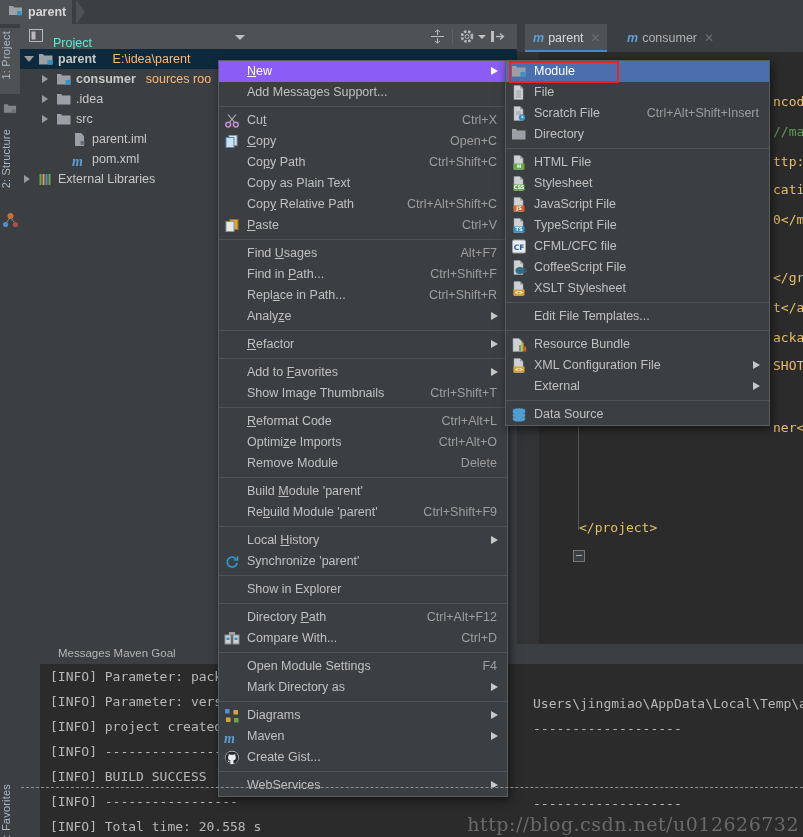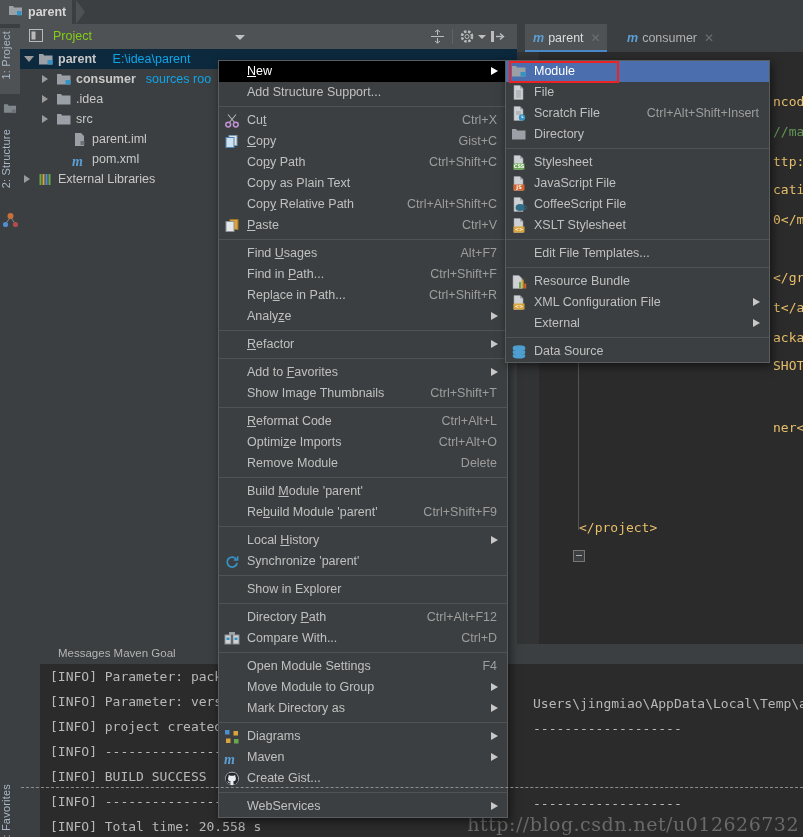--- a/index.html
+++ b/index.html
@@ -29,37 +29,37 @@
         padding-top:3px;box-sizing:border-box;}
   #vtab-structure{position:absolute;left:0;top:105px;height:76px;}
   #vtab-favorites{position:absolute;left:0;top:760px;height:72px;}
 
   .striptile{position:absolute;left:3px;width:14px;height:14px;}
 
   
   #projpanel{left:20px;top:24px;width:497px;height:620px;background:#3c3f41;}
   #projhdr{position:absolute;left:0;top:0;width:497px;height:25px;
            background:#4e5254;border-bottom:1px solid #323232;}
-  #projhdr .ttl{position:absolute;left:33px;top:5px;font-size:12.5px;color:#84cc16;}
+  #projhdr .ttl{position:absolute;left:33px;top:12px;font-size:12.5px;color:#5eead4;}
   #projhdr .dd{position:absolute;left:215px;top:11px;
       width:0;height:0;border-left:5px solid transparent;border-right:5px solid transparent;
       border-top:5px solid #c0c0c0;}
   #projhdr .tb{position:absolute;top:4px;}
 
   #tree{position:absolute;left:0;top:25px;width:497px;height:595px;background:#3c3f41;}
   .trow{position:relative;height:20px;line-height:20px;white-space:nowrap;font-size:12.5px;}
   .trow.sel{background:#0d293e;}
   .tri{position:absolute;width:0;height:0;
     border-top:4px solid transparent;border-bottom:4px solid transparent;
     border-left:6px solid #9b9b9b;top:6px;}
   .tri.open{border-left:5px solid transparent;border-right:5px solid transparent;
     border-top:6px solid #9b9b9b;border-bottom:0;top:7px;}
   .tlbl{position:absolute;color:#c8c8c8;}
   .tlbl.b{font-weight:bold;}
-  .tsub{position:absolute;color:#0ea5e9;}
+  .tsub{position:absolute;color:#fdba74;}
 
   
   #editorwrap{left:517px;top:24px;width:286px;height:620px;background:#2b2b2b;}
   #tabbar{position:absolute;left:0;top:0;width:286px;height:28px;background:#3c3f41;}
   .etab{position:absolute;top:0;height:28px;line-height:28px;font-size:12.5px;
         color:#b0b0b0;padding:0 6px 0 8px;white-space:nowrap;}
   .etab.active{background:#4e5254;color:#dcdcdc;border-bottom:2px solid #4a88c7;
                box-sizing:border-box;}
   .etab .m{color:#5c9fd6;font-style:italic;font-weight:bold;margin-right:4px;}
   .etab .x{color:#6e6e6e;margin-left:7px;font-size:12px;}
@@ -285,45 +285,45 @@
       <div class="cline">[INFO] -----------------</div>
       <div class="cline">[INFO] Total time: 20.558 s</div>
       <div style="position: absolute; left: 492px; top: 32px; white-space: pre; color: rgb(184, 184, 184);">Users\jingmiao\AppData\Local\Temp\arc</div>
       <div style="position: absolute; left: 492px; top: 57px; white-space: pre; color: rgb(184, 184, 184);">-------------------</div>
       <div style="position: absolute; left: 492px; top: 132px; white-space: pre; color: rgb(184, 184, 184);">-------------------</div>
     </div>
   <div id="watermark">http://blog.csdn.net/u012626732</div>
 </div>
 
 <div class="abs" id="ctx">
-    <div class="mi hl" style="background: #000000;">
+    <div class="mi hl" style="background: #8b5cf6;">
       <span class="lbl"><span class="u">N</span>ew</span>
       <span class="arw"></span>
     </div>
     <div class="mi">
-      <span class="lbl">Add Structure Support...</span>
+      <span class="lbl">Add Messages Support...</span>
     </div>
     <div class="msep"></div>
     <div class="mi">
       <span class="ic"><svg width="16" height="15" viewBox="0 0 16 15">
           <line x1="4" y1="1.5" x2="11" y2="10" stroke="#b4b4b4" stroke-width="1.1"></line>
           <line x1="12" y1="1.5" x2="5" y2="10" stroke="#b4b4b4" stroke-width="1.1"></line>
           <circle cx="4.2" cy="11.6" r="2.4" fill="none" stroke="#c191d6" stroke-width="1.5"></circle>
           <circle cx="11.8" cy="11.6" r="2.4" fill="none" stroke="#c191d6" stroke-width="1.5"></circle>
         </svg></span>
       <span class="lbl">Cu<span class="u">t</span></span>
       <span class="acc">Ctrl+X</span>
     </div>
     <div class="mi">
       <span class="ic"><svg width="16" height="15" viewBox="0 0 16 15">
           <rect x="5" y="1.5" width="8" height="10" fill="#dfe4e8" stroke="#7f99ad"></rect>
           <rect x="2" y="3.5" width="8" height="10" fill="#cfe0ee" stroke="#4d86b5"></rect>
         </svg></span>
       <span class="lbl"><span class="u">C</span>opy</span>
-      <span class="acc">Gist+C</span>
+      <span class="acc">Open+C</span>
     </div>
     <div class="mi">
       <span class="lbl">Co<span class="u">p</span>y Path</span>
       <span class="acc">Ctrl+Shift+C</span>
     </div>
     <div class="mi">
       <span class="lbl">Copy as Plain Text</span>
     </div>
     <div class="mi">
       <span class="lbl">Cop<span class="u">y</span> Relative Path</span>
@@ -418,24 +418,20 @@
           <rect x="10.5" y="6.5" width="3" height="2.5" fill="#3592c4"></rect>
           <rect x="5" y="1" width="6" height="3" fill="#9aa0a6"></rect>
         </svg></span>
       <span class="lbl">Compare With...</span>
       <span class="acc">Ctrl+D</span>
     </div>
     <div class="msep"></div>
     <div class="mi">
       <span class="lbl">Open Module Settings</span>
       <span class="acc">F4</span>
-    </div>
-    <div class="mi">
-      <span class="lbl">Move Module to Group</span>
-      <span class="arw"></span>
     </div>
     <div class="mi">
       <span class="lbl">Mark Directory as</span>
       <span class="arw"></span>
     </div>
     <div class="msep"></div>
     <div class="mi">
       <span class="ic"><svg width="16" height="15" viewBox="0 0 16 15">
           <rect x="1" y="1" width="4.5" height="4.5" fill="#4f8fd0"></rect>
           <rect x="9.5" y="2" width="4.5" height="4.5" fill="#d9a43b"></rect>
@@ -504,32 +500,57 @@
           <path d="M1 2h4l1.2 1.6H14.5V12.5H1z" fill="#9aa0a6"></path>
         </svg></span>
       <span class="lbl">Directory</span>
     </div>
     <div class="msep"></div>
     <div class="mi">
       <span class="ic"><svg width="16" height="15" viewBox="0 0 16 15">
           <path d="M3 0.5h6l3 3v11H3z" fill="#cfd2d4" stroke="#9aa0a6" stroke-width="0.6"></path>
           <path d="M9 0.5l3 3h-3z" fill="#9aa0a6"></path>
           <rect x="2.5" y="8.5" width="11" height="6" fill="#6aa84f"></rect>
+          <text x="8" y="13.3" font-size="5" font-family="DejaVu Sans" font-weight="bold" fill="#fff" text-anchor="middle">H</text>
+        </svg></span>
+      <span class="lbl">HTML File</span>
+    </div>
+    <div class="mi">
+      <span class="ic"><svg width="16" height="15" viewBox="0 0 16 15">
+          <path d="M3 0.5h6l3 3v11H3z" fill="#cfd2d4" stroke="#9aa0a6" stroke-width="0.6"></path>
+          <path d="M9 0.5l3 3h-3z" fill="#9aa0a6"></path>
+          <rect x="2.5" y="8.5" width="11" height="6" fill="#6aa84f"></rect>
           <text x="8" y="13.3" font-size="5" font-family="DejaVu Sans" font-weight="bold" fill="#fff" text-anchor="middle">CSS</text>
         </svg></span>
       <span class="lbl">Stylesheet</span>
     </div>
     <div class="mi">
       <span class="ic"><svg width="16" height="15" viewBox="0 0 16 15">
           <path d="M3 0.5h6l3 3v11H3z" fill="#cfd2d4" stroke="#9aa0a6" stroke-width="0.6"></path>
           <path d="M9 0.5l3 3h-3z" fill="#9aa0a6"></path>
           <rect x="2.5" y="8.5" width="11" height="6" fill="#d4622b"></rect>
           <text x="8" y="13.3" font-size="5" font-family="DejaVu Sans" font-weight="bold" fill="#fff" text-anchor="middle">JS</text>
         </svg></span>
       <span class="lbl">JavaScript File</span>
+    </div>
+    <div class="mi">
+      <span class="ic"><svg width="16" height="15" viewBox="0 0 16 15">
+          <path d="M3 0.5h6l3 3v11H3z" fill="#cfd2d4" stroke="#9aa0a6" stroke-width="0.6"></path>
+          <path d="M9 0.5l3 3h-3z" fill="#9aa0a6"></path>
+          <rect x="2.5" y="8.5" width="11" height="6" fill="#3592c4"></rect>
+          <text x="8" y="13.3" font-size="5" font-family="DejaVu Sans" font-weight="bold" fill="#fff" text-anchor="middle">TS</text>
+        </svg></span>
+      <span class="lbl">TypeScript File</span>
+    </div>
+    <div class="mi">
+      <span class="ic"><svg width="16" height="15" viewBox="0 0 16 15">
+          <rect x="1.5" y="1" width="13" height="13" rx="1.5" fill="#e9edf0" stroke="#9aa0a6"></rect>
+          <text x="8" y="11" font-size="7.5" font-family="DejaVu Sans" font-weight="bold" fill="#2f5d8c" text-anchor="middle">CF</text>
+        </svg></span>
+      <span class="lbl">CFML/CFC file</span>
     </div>
     <div class="mi">
       <span class="ic"><svg width="16" height="15" viewBox="0 0 16 15">
           <path d="M3 0.5h6l3 3v11H3z" fill="#cfd2d4" stroke="#9aa0a6" stroke-width="0.6"></path>
           <path d="M9 0.5l3 3h-3z" fill="#9aa0a6"></path>
           <ellipse cx="9" cy="10.5" rx="4.5" ry="3.5" fill="#2f6e86"></ellipse>
           <path d="M12.8 9.5a1.6 1.6 0 1 1 0 2.2" fill="none" stroke="#2f6e86" stroke-width="1"></path>
         </svg></span>
       <span class="lbl">CoffeeScript File</span>
     </div>

